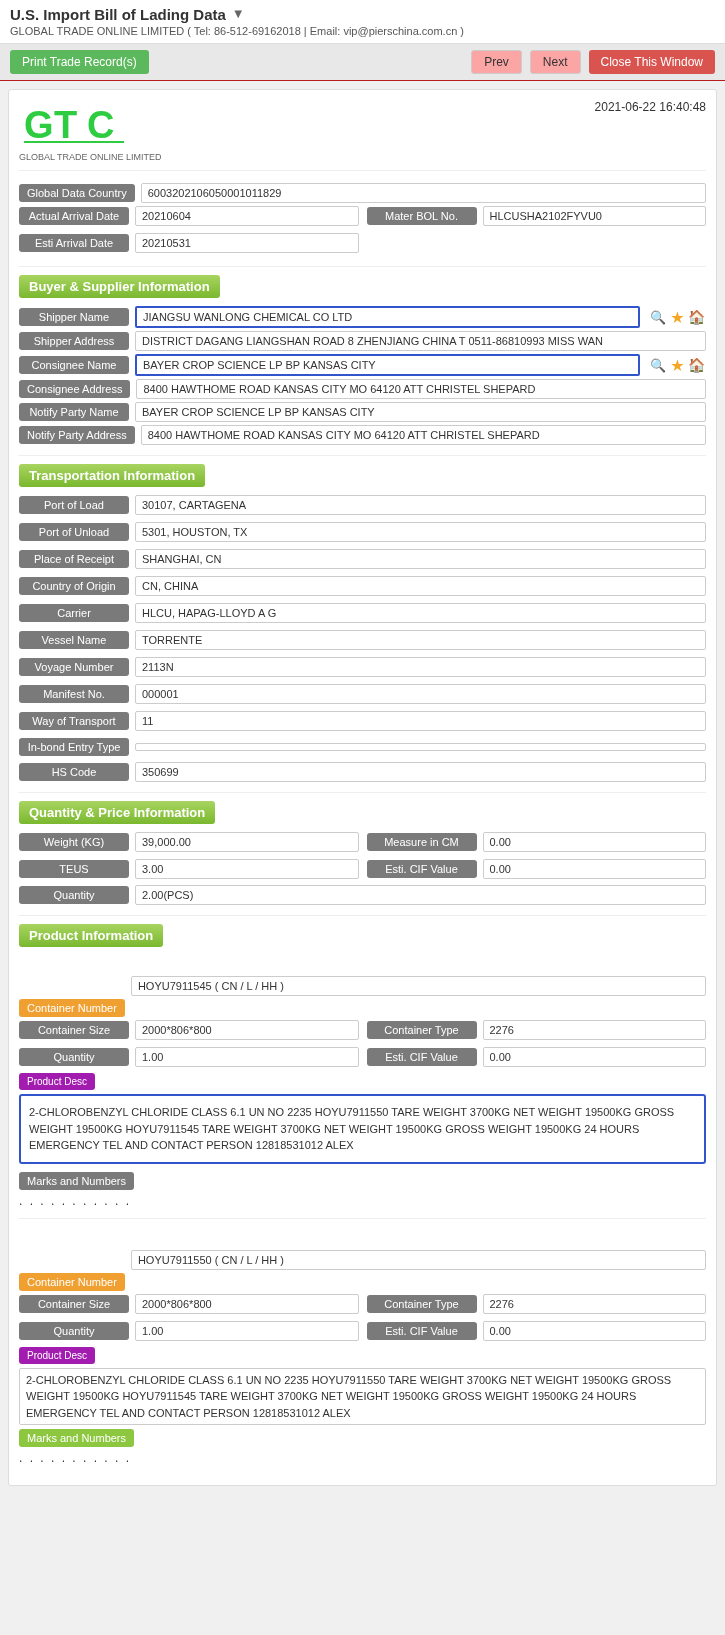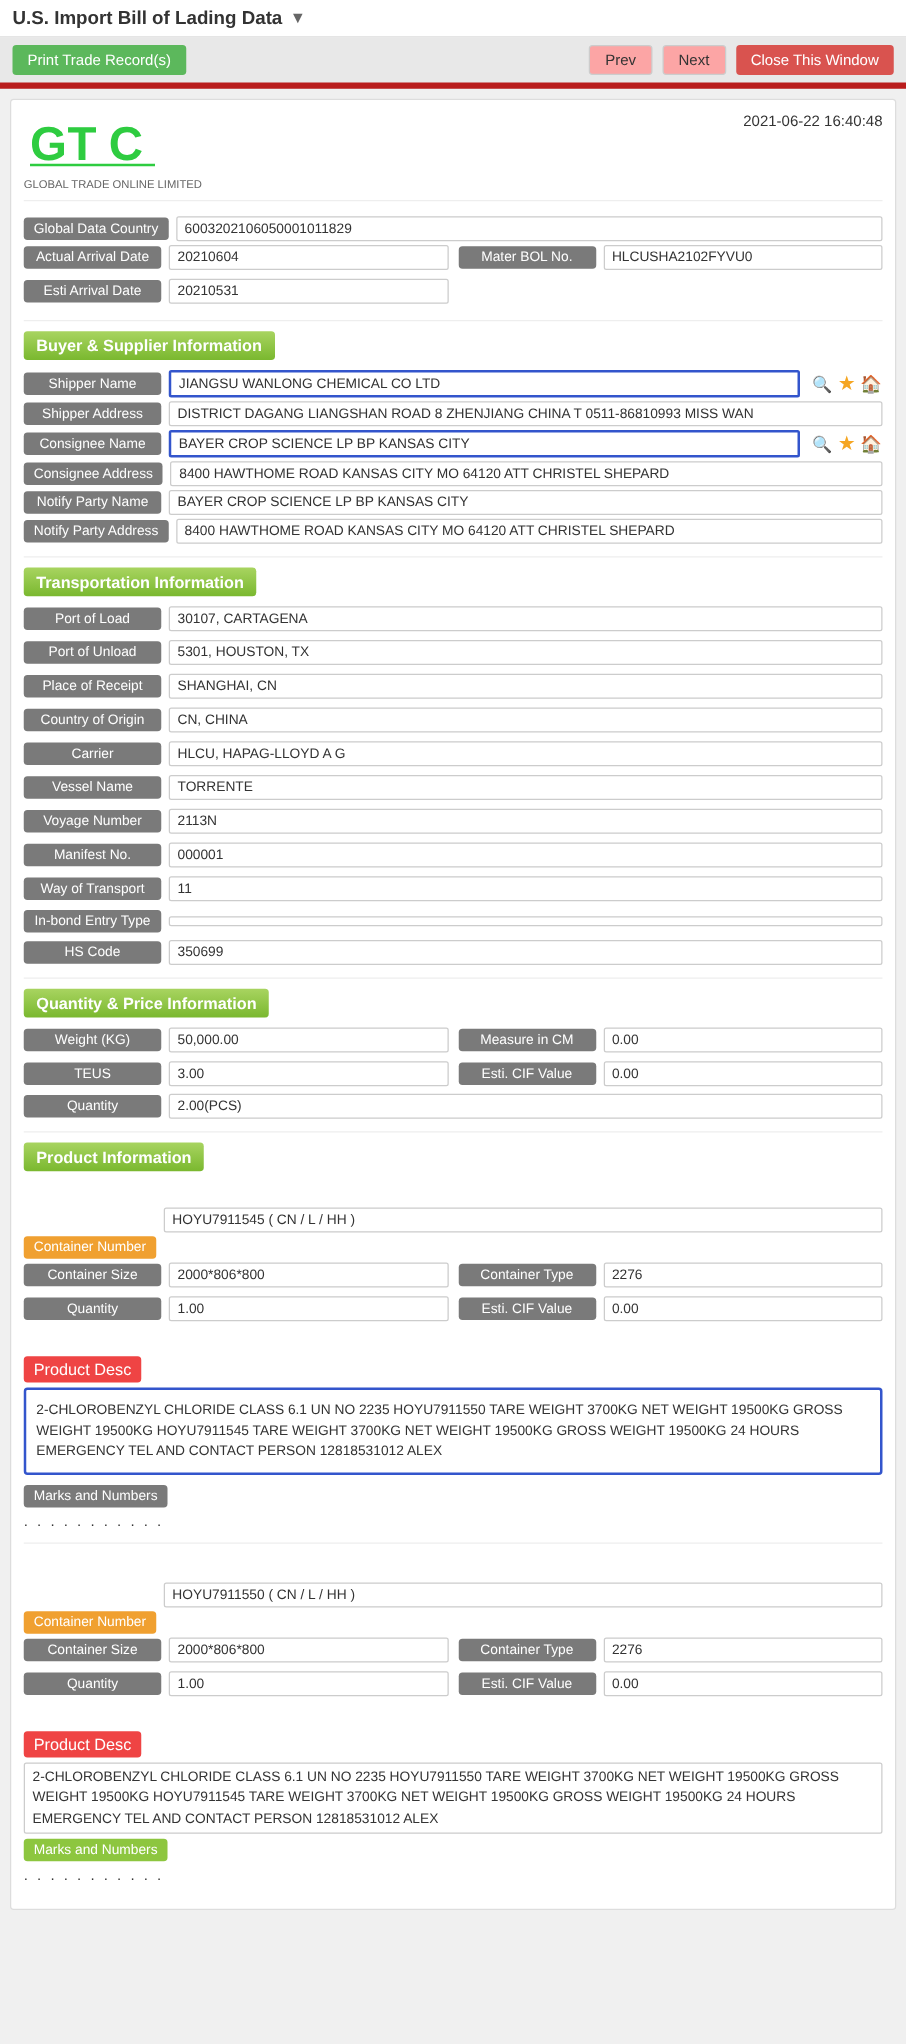--- a/index.html
+++ b/index.html
@@ -3,21 +3,21 @@
   <meta charset="utf-8">
   <style>
     * { box-sizing: border-box; margin: 0; padding: 0; }
     body { font-family: Arial, sans-serif; font-size: 12px; background: #f0f0f0; width: 725px; }
 
     .top-bar { background: #fff; padding: 6px 10px; border-bottom: 1px solid #ddd; }
     .top-title { font-size: 15px; font-weight: bold; color: #333; display: flex; gap: 6px; }
     .top-title .arrow { color: #666; font-size: 13px; }
     .top-subtitle { font-size: 11px; color: #555; margin-top: 2px; }
 
-    .toolbar { background: #e8e8e8; padding: 6px 10px; display: flex; align-items: flex-start; gap: 8px; border-bottom: 5px solid #b91c1c; }
+    .toolbar { background: #e8e8e8; padding: 6px 10px; display: flex; align-items: flex-start; gap: 8px; border-bottom: 1px solid #b91c1c; }
     .btn-print { background: #5cb85c; color: #fff; border: none; padding: 5px 12px; border-radius: 3px; cursor: pointer; font-size: 12px; }
     .btn-nav { background: #fca5a5; color: #333; border: 1px solid #ccc; padding: 4px 12px; border-radius: 3px; cursor: pointer; font-size: 12px; }
     .btn-close { background: #d9534f; color: #fff; border: none; padding: 5px 12px; border-radius: 3px; cursor: pointer; font-size: 12px; margin-left: auto; }
     .spacer { flex: 1; }
 
     .content { background: #fff; margin: 8px; padding: 10px; border: 1px solid #ddd; border-radius: 3px; }
 
     .doc-header { display: flex; justify-content: space-between; align-items: flex-start; margin-bottom: 12px; padding-bottom: 8px; border-bottom: 1px solid #eee; }
     .logo-area { display: flex; flex-direction: column; align-items: flex-start; }
     .logo-svg { width: 110px; height: 50px; }
@@ -34,37 +34,38 @@
     .row-icons { display: flex; align-items: center; gap: 4px; margin-left: 4px; }
 
     .full-row { display: flex; align-items: center; gap: 6px; margin-bottom: 3px; }
 
     .product-desc-box { border: 2px solid #3355cc; border-radius: 3px; padding: 8px; font-size: 11px; color: #333; line-height: 1.5; margin: 4px 0; }
 
     .marks-label { background: #7a7a7a; color: #fff; padding: 3px 8px; border-radius: 3px; font-size: 11px; display: inline-block; margin-top: 4px; }
     .marks-value { font-size: 12px; color: #333; margin: 4px 0; letter-spacing: 2px; }
 
     .container-num-label { background: #f0a030; color: #fff; padding: 3px 8px; border-radius: 3px; font-size: 11px; white-space: nowrap; margin-top: 44px; }
-    .product-desc-label { background: #ef4444; color: #fff; padding: 3px 8px; border-radius: 3px; font-size: 13px; display: inline-block; margin-top: 22px; }
+    .product-desc-label { background: #a21caf; color: #fff; padding: 3px 8px; border-radius: 3px; font-size: 10px; display: inline-block; }
     .marks-numbers-label { background: #8dc63f; color: #fff; padding: 3px 8px; border-radius: 3px; font-size: 11px; display: inline-block; }
 
     .star-icon { color: #f5a623; font-size: 16px; }
     .home-icon { color: #e74c3c; font-size: 14px; }
     .search-icon { color: #555; font-size: 13px; }
 
     hr.divider { border: none; border-top: 1px solid #eee; margin: 8px 0; }
   </style>
 </head>
 <body>
 
 <div class="top-bar">
   <div class="top-title">
     <span>U.S. Import Bill of Lading Data</span>
     <span class="arrow">▼</span>
   </div>
+  <div class="top-subtitle">GLOBAL TRADE ONLINE LIMITED ( Tel: 86-512-69162018 | Email: vip@pierschina.com.cn )</div>
 </div>
 
 <div class="toolbar">
   <button class="btn-print">Print Trade Record(s)</button>
   <div class="spacer"></div>
   <button class="btn-nav">Prev</button>
   <button class="btn-nav">Next</button>
   <button class="btn-close">Close This Window</button>
 </div>
 
@@ -214,21 +215,21 @@
   </div>
 
   <hr class="divider">
 
   <div class="section">
     <div class="section-header">Quantity &amp; Price Information</div>
 
     <div style="display:grid;grid-template-columns:1fr 1fr;gap:4px 8px;margin-bottom:3px;">
       <div class="full-row">
         <span class="info-label">Weight (KG)</span>
-        <span class="info-value">50,000.00</span>
+        <span class="info-value">39,000.00</span>
       </div>
       <div class="full-row">
         <span class="info-label">Measure in CM</span>
         <span class="info-value">0.00</span>
       </div>
       <div class="full-row">
         <span class="info-label">TEUS</span>
         <span class="info-value">3.00</span>
       </div>
       <div class="full-row">

